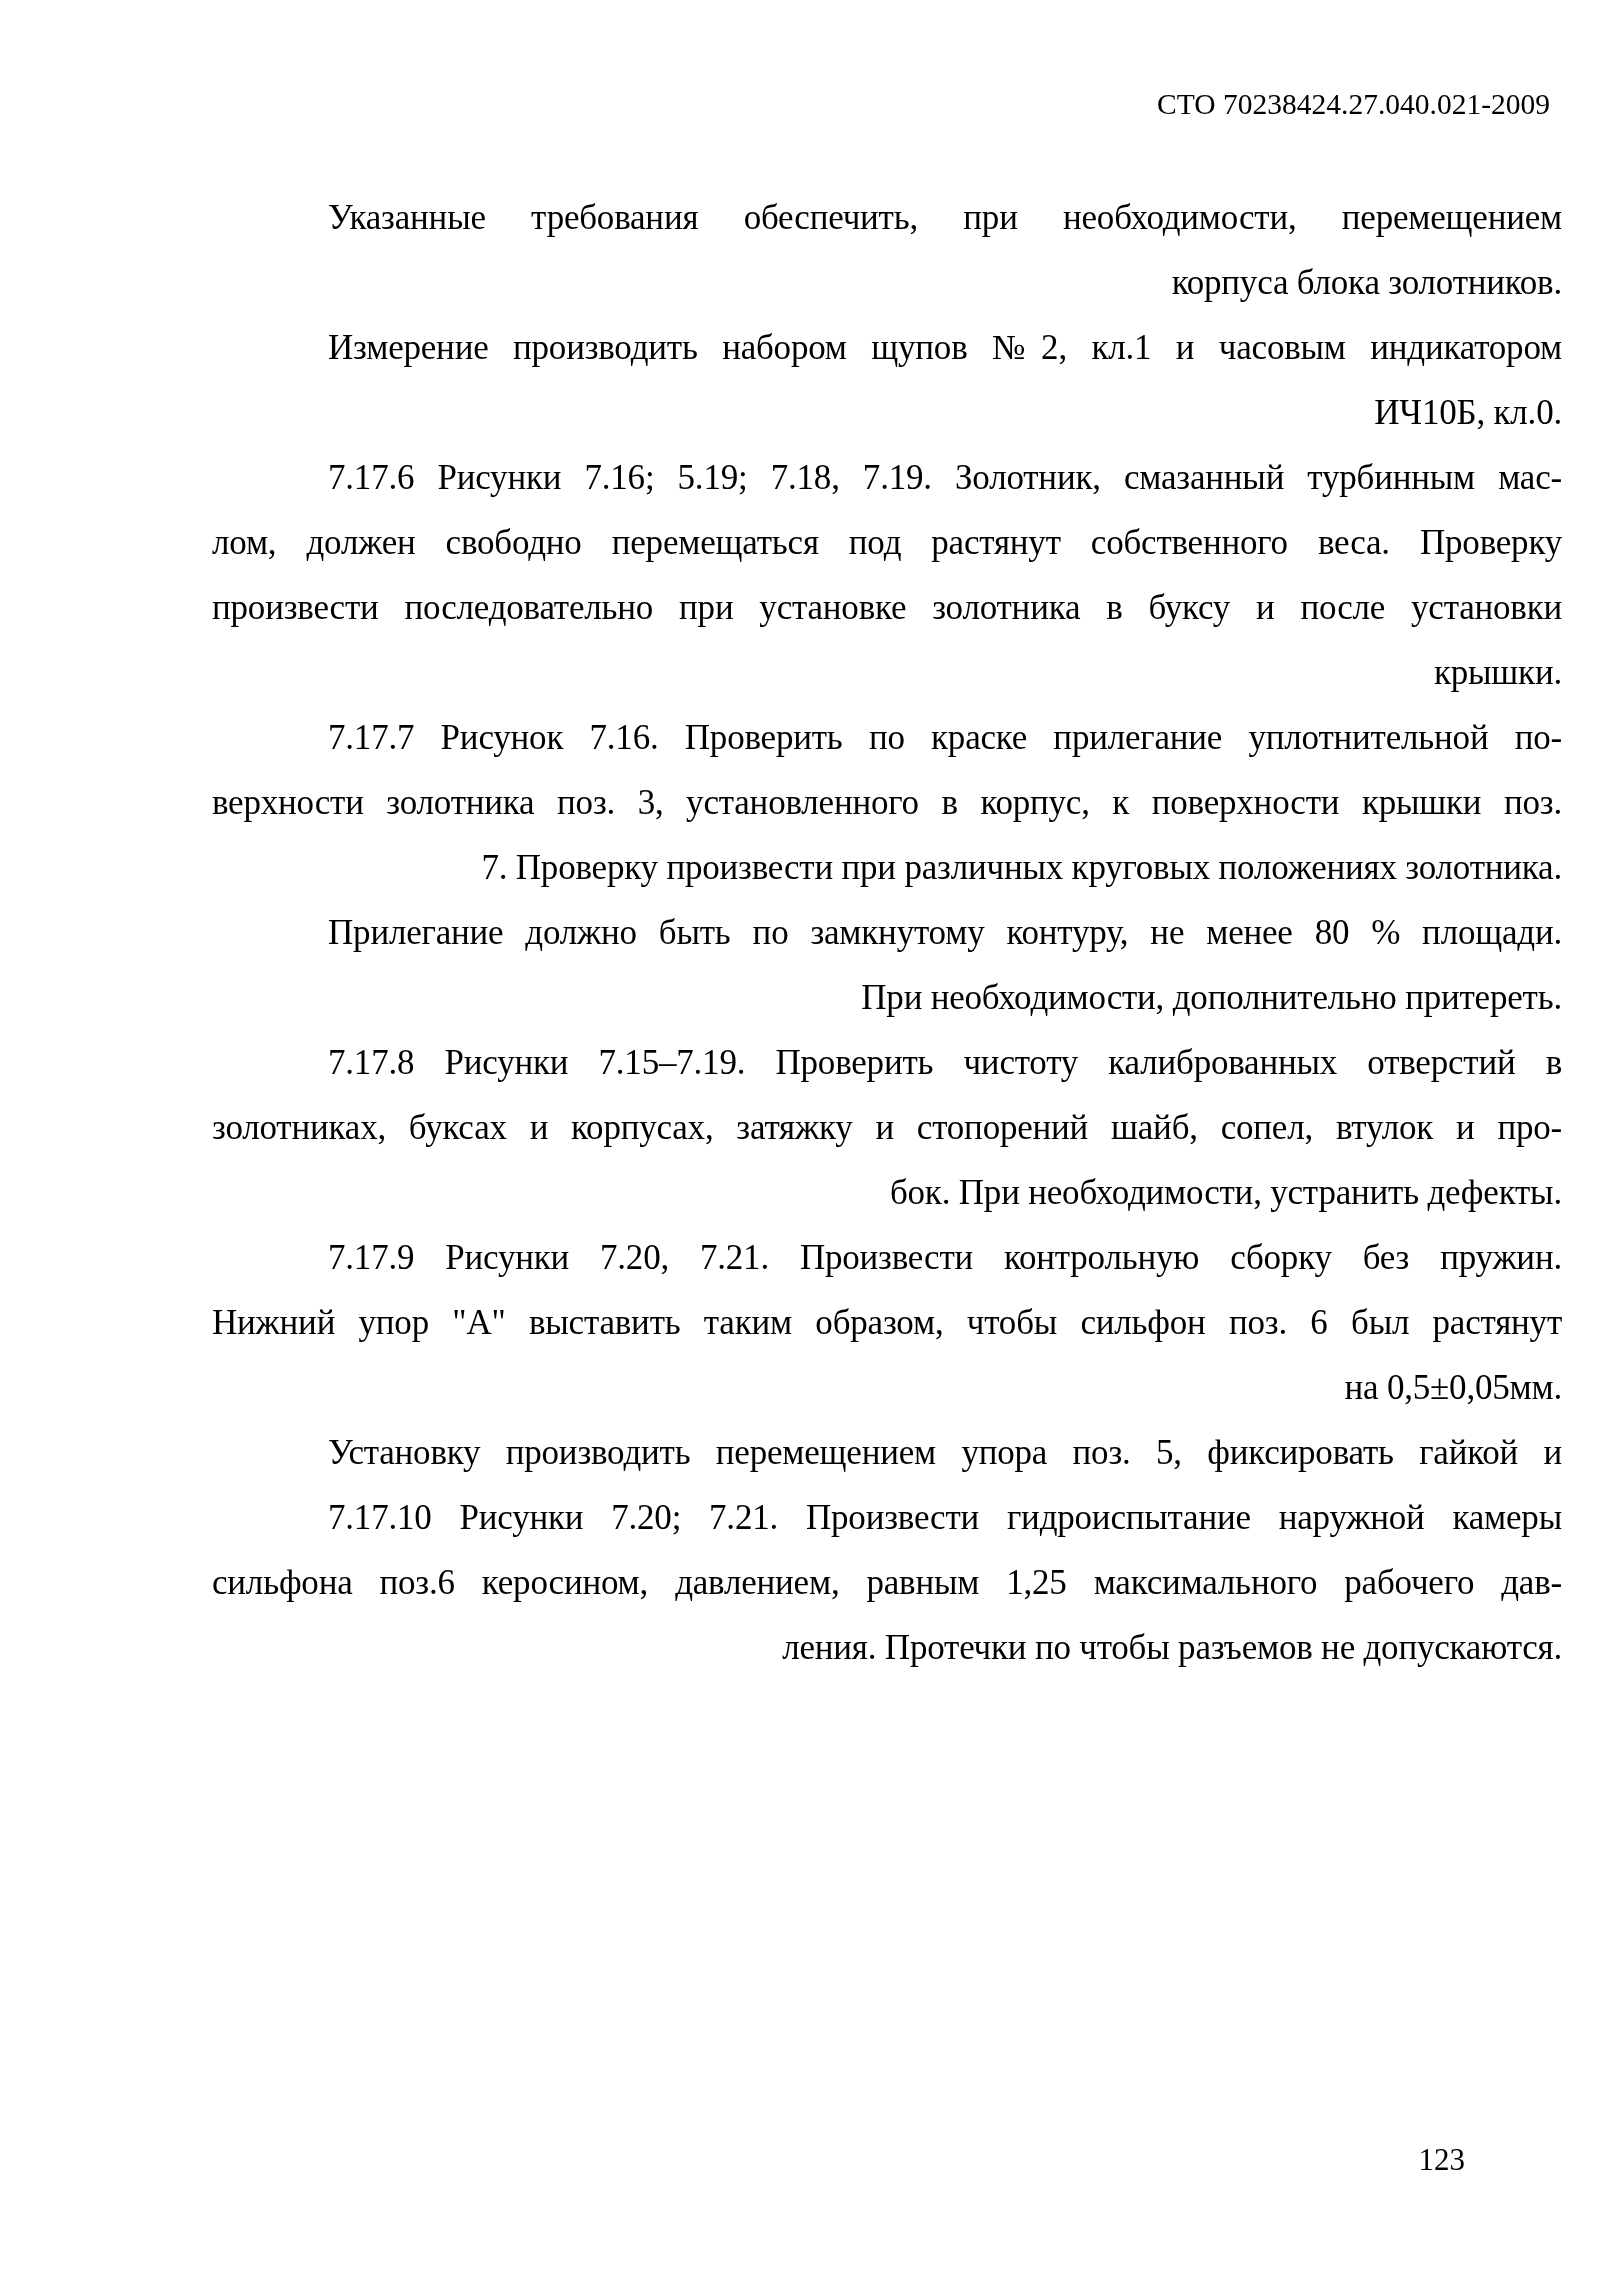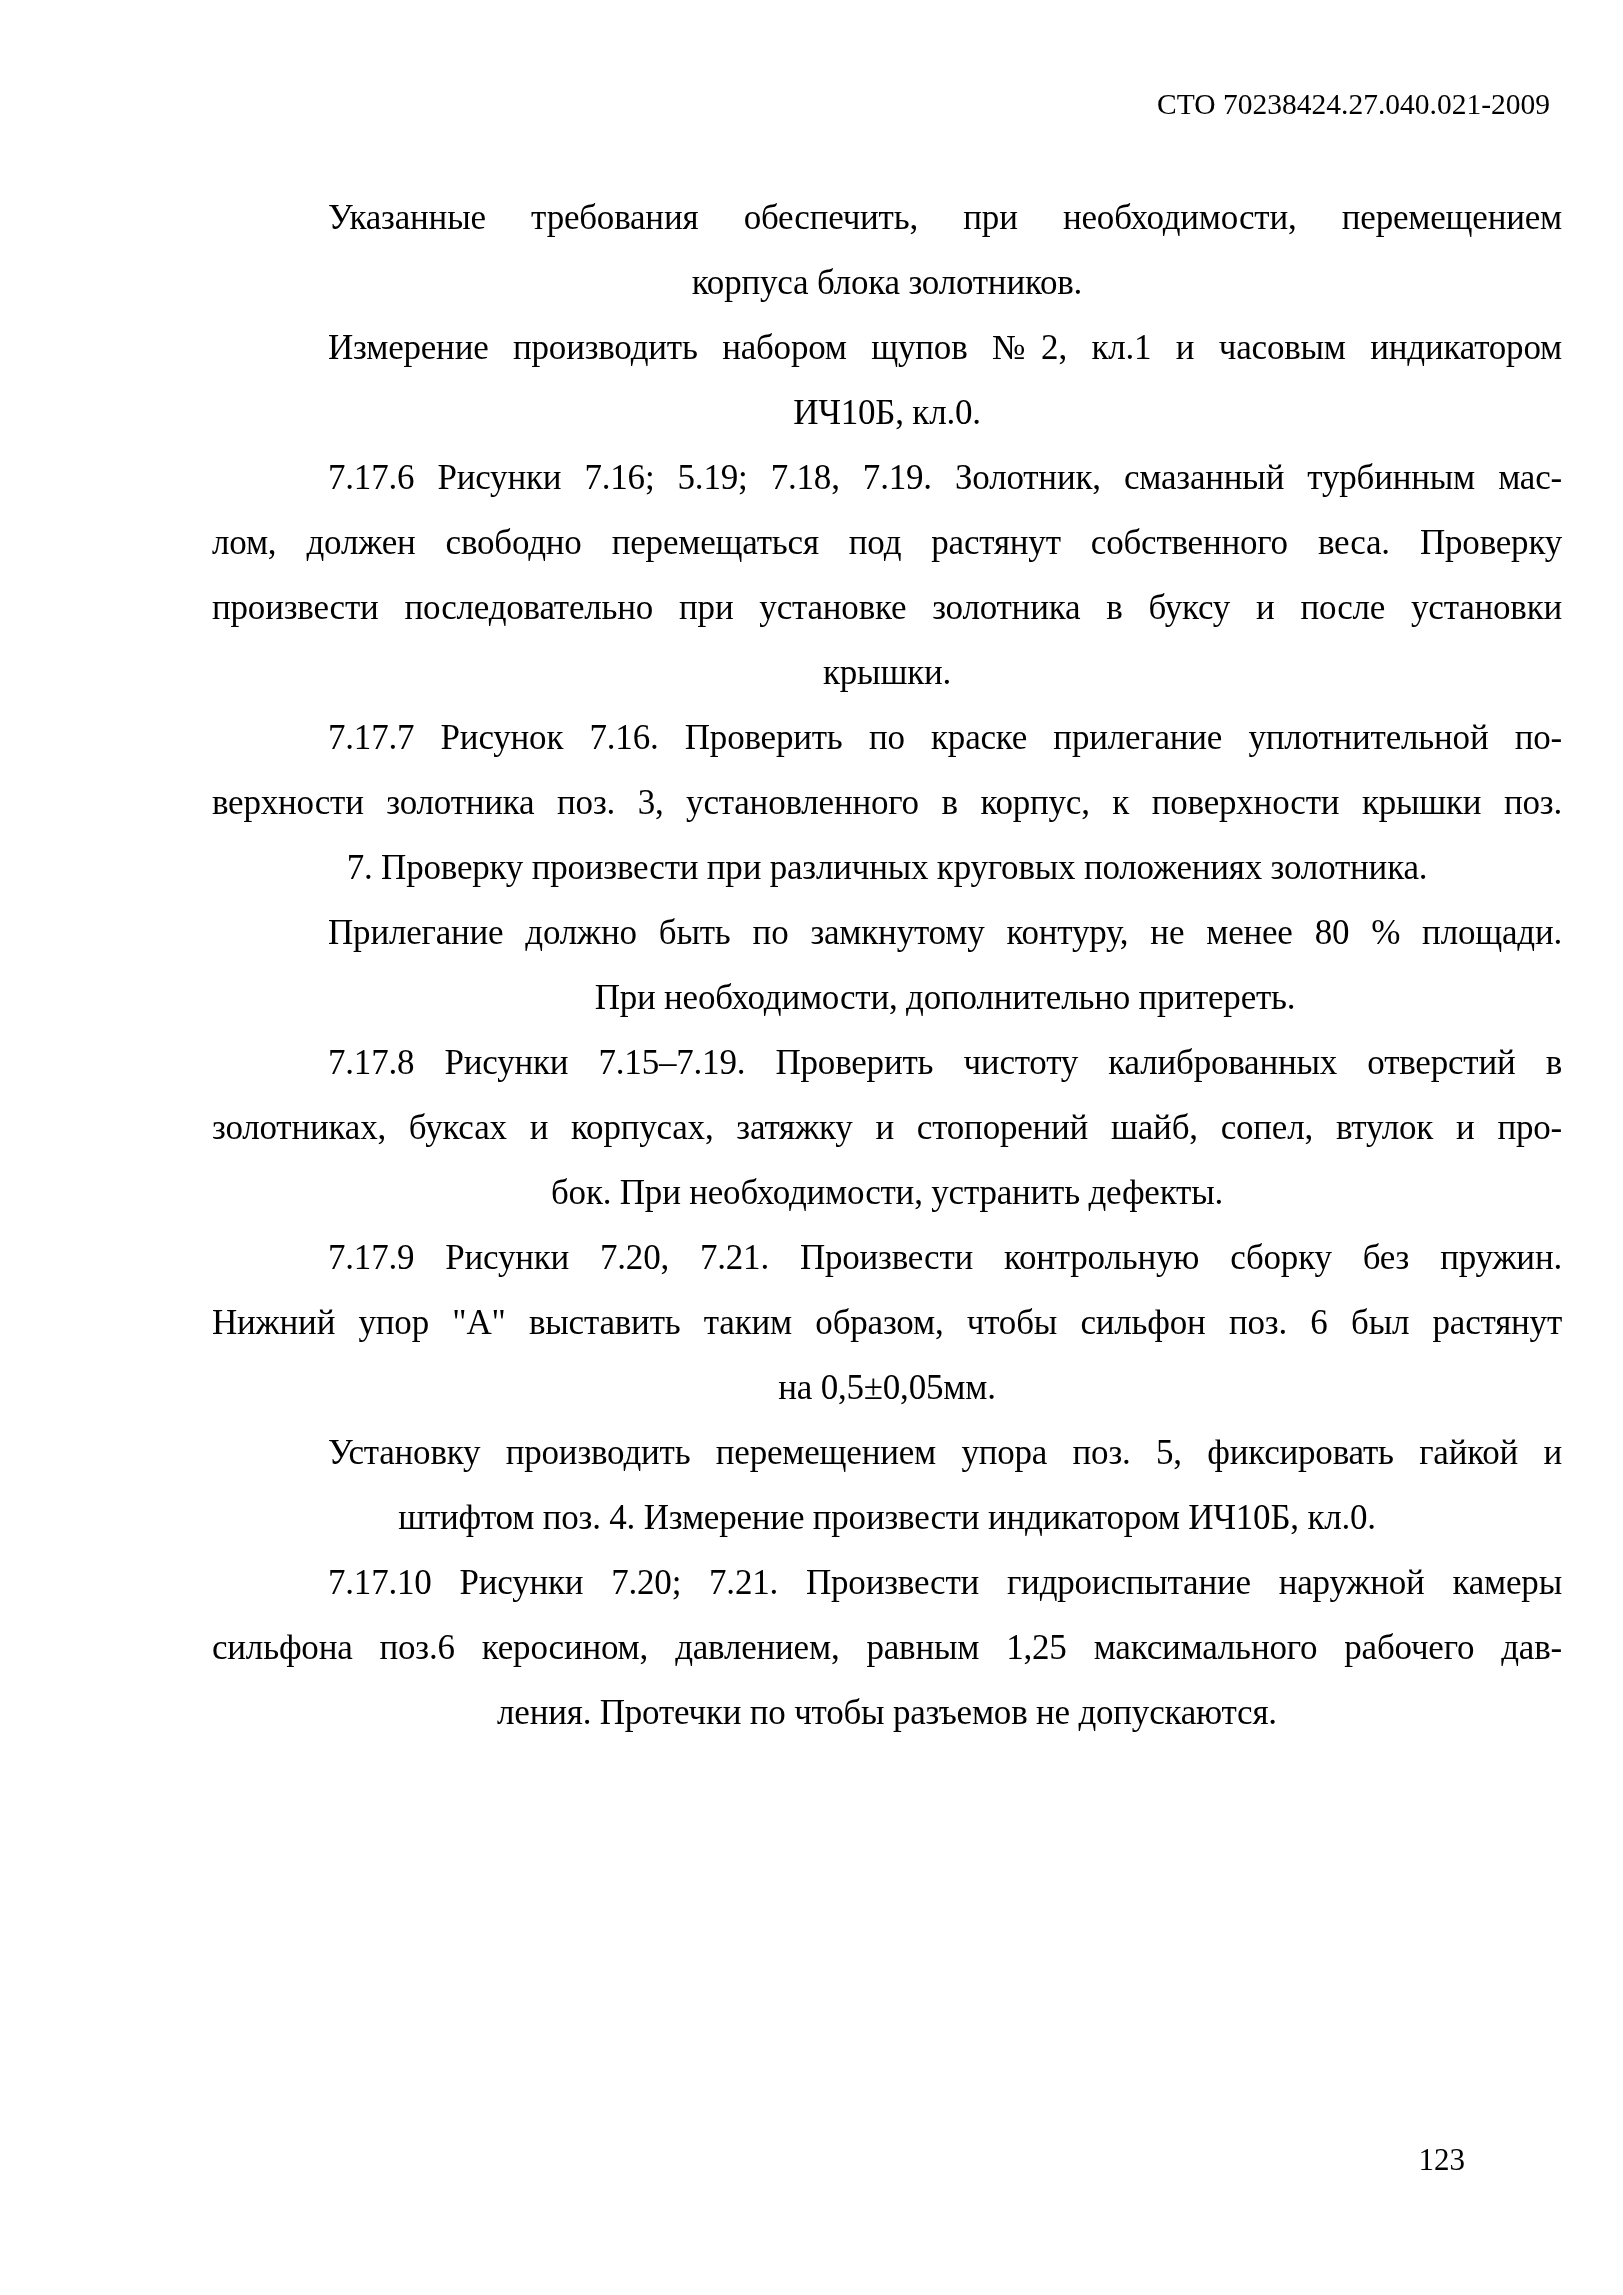--- a/index.html
+++ b/index.html
@@ -27,21 +27,21 @@
     position: absolute;
     left: 212px;
     top: 185px;
     width: 1350px;
     font-size: 35px;
     letter-spacing: -0.2px;
   }
   .ln {
     height: 65px;
     line-height: 65px;
-    text-align: center;
+    text-align: right;
     white-space: normal;
   }
   .just {
     text-align: justify;
     text-align-last: justify;
   }
   .first {
     padding-left: 116px;
   }
   .page-number {
@@ -72,21 +72,20 @@
     <div class="ln">7. Проверку произвести при различных круговых положениях золотника.</div>
     <div class="ln first just">Прилегание должно быть по замкнутому контуру, не менее 80 % площади.</div>
     <div class="ln first">При необходимости, дополнительно притереть.</div>
     <div class="ln first just">7.17.8 Рисунки 7.15–7.19. Проверить чистоту калиброванных отверстий в</div>
     <div class="ln just">золотниках, буксах и корпусах, затяжку и стопорений шайб, сопел, втулок и про-</div>
     <div class="ln">бок. При необходимости, устранить дефекты.</div>
     <div class="ln first just">7.17.9 Рисунки 7.20, 7.21. Произвести контрольную сборку без пружин.</div>
     <div class="ln just">Нижний упор "А" выставить таким образом, чтобы сильфон поз. 6 был растянут</div>
     <div class="ln">на 0,5±0,05мм.</div>
     <div class="ln first just">Установку производить перемещением упора поз. 5, фиксировать гайкой и</div>
-    <div class="ln">штифтом поз. 4. Измерение произвести индикатором ИЧ10Б, кл.0.</div>
     <div class="ln first just">7.17.10 Рисунки 7.20; 7.21. Произвести гидроиспытание наружной камеры</div>
     <div class="ln just">сильфона поз.6 керосином, давлением, равным 1,25 максимального рабочего дав-</div>
     <div class="ln">ления. Протечки по чтобы разъемов не допускаются.</div>
   </div>
 
   <div class="page-number">123</div>
 
 </div>
 
 

